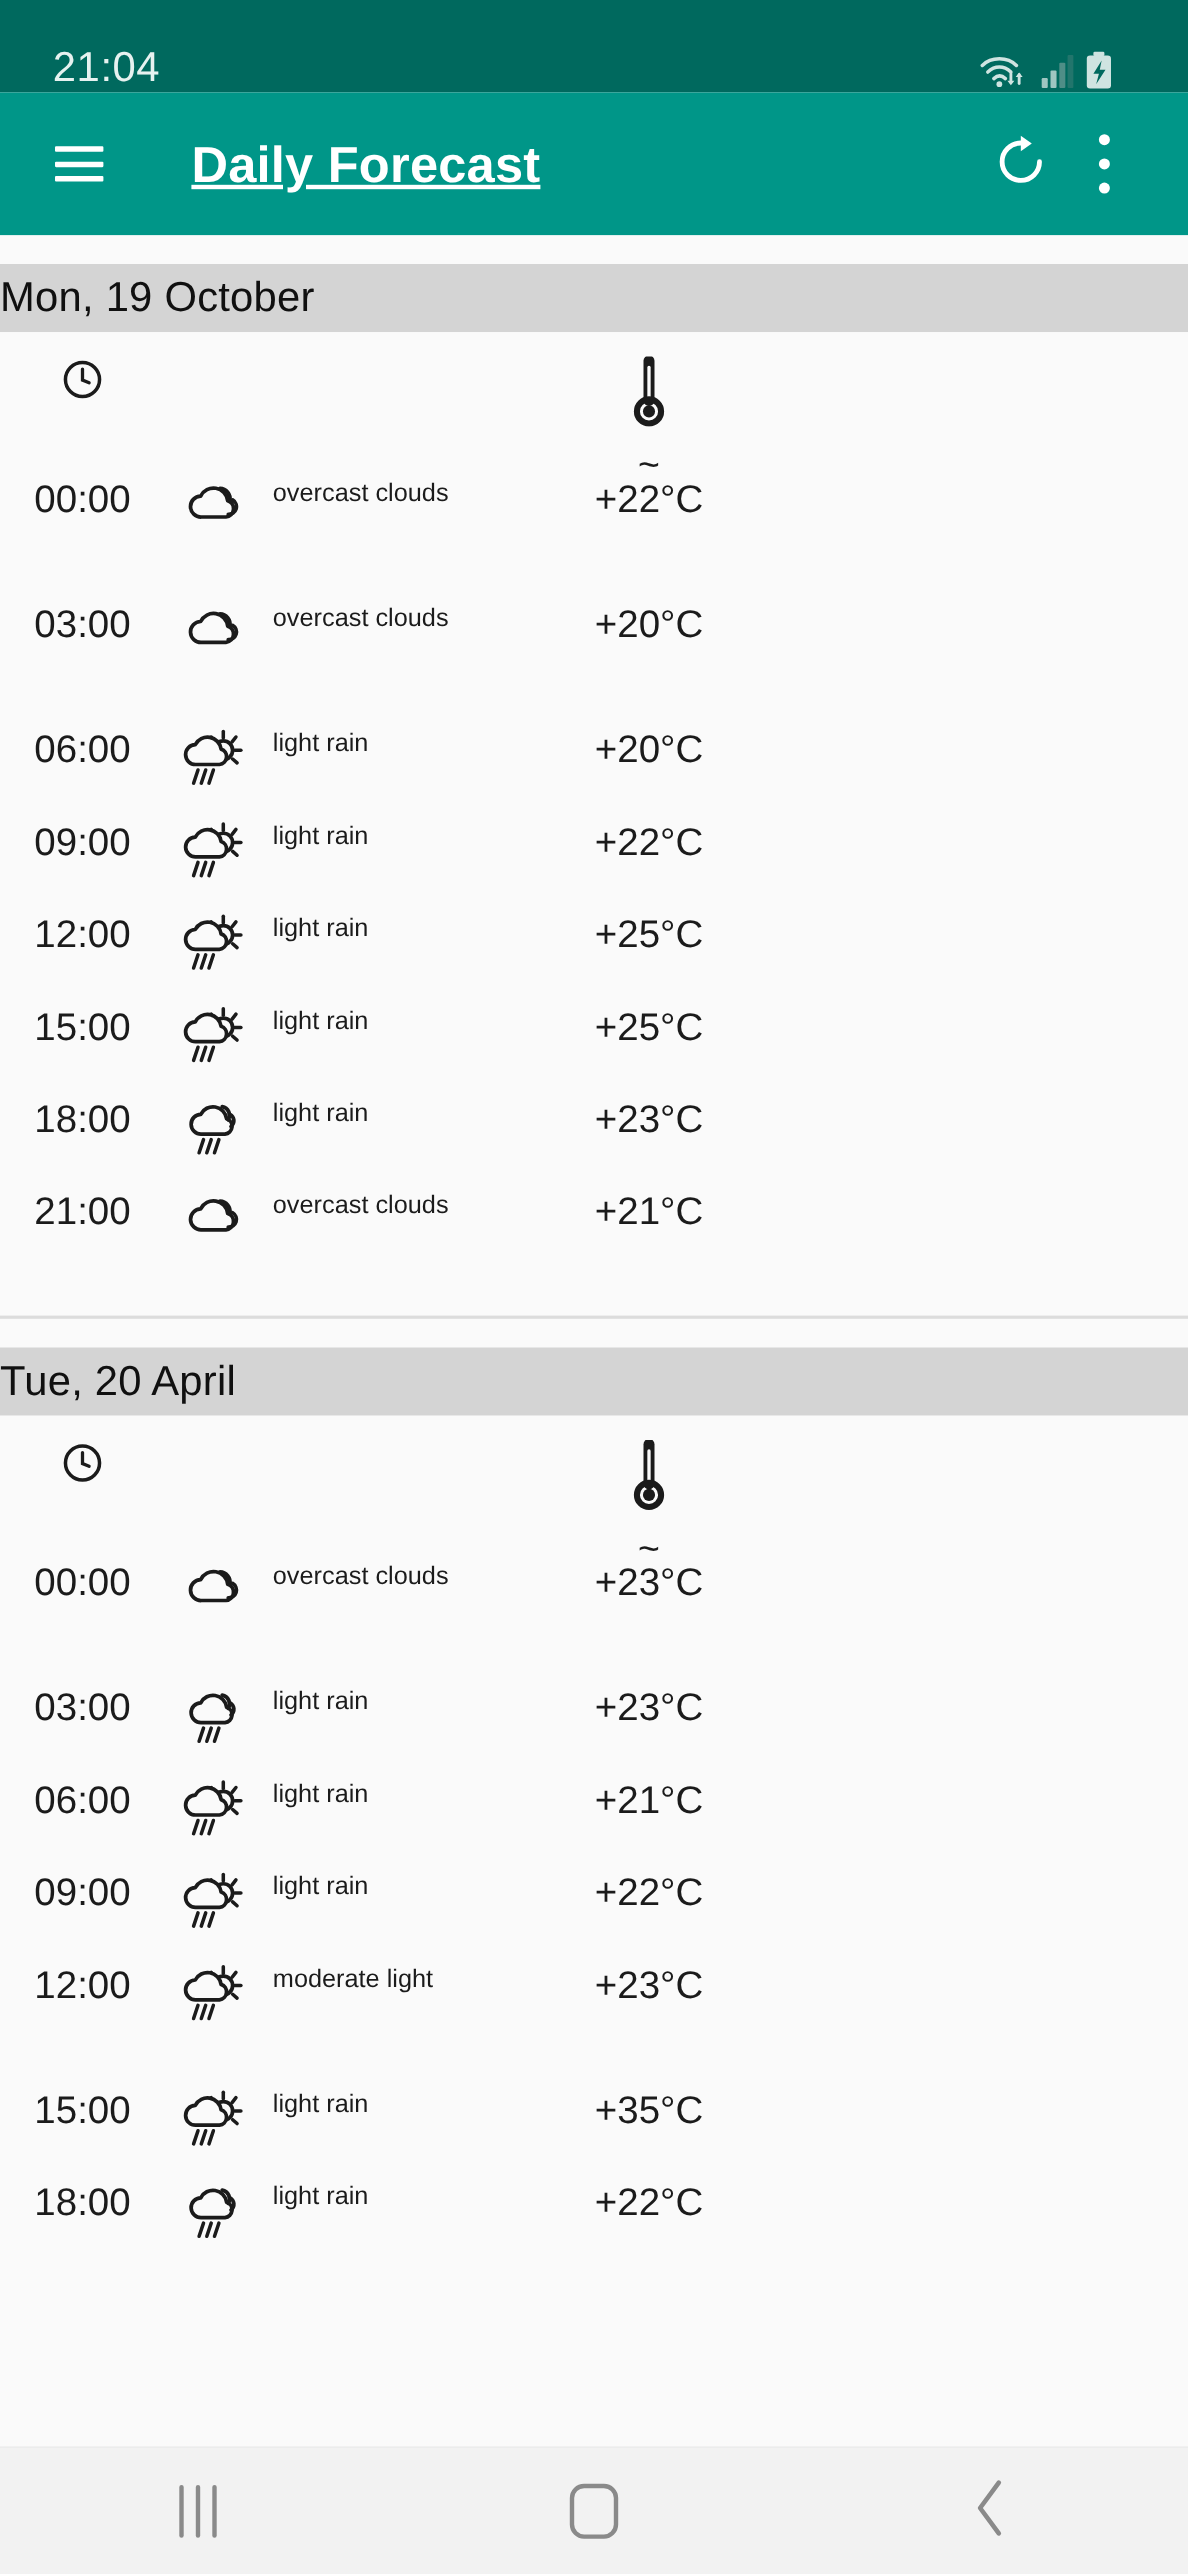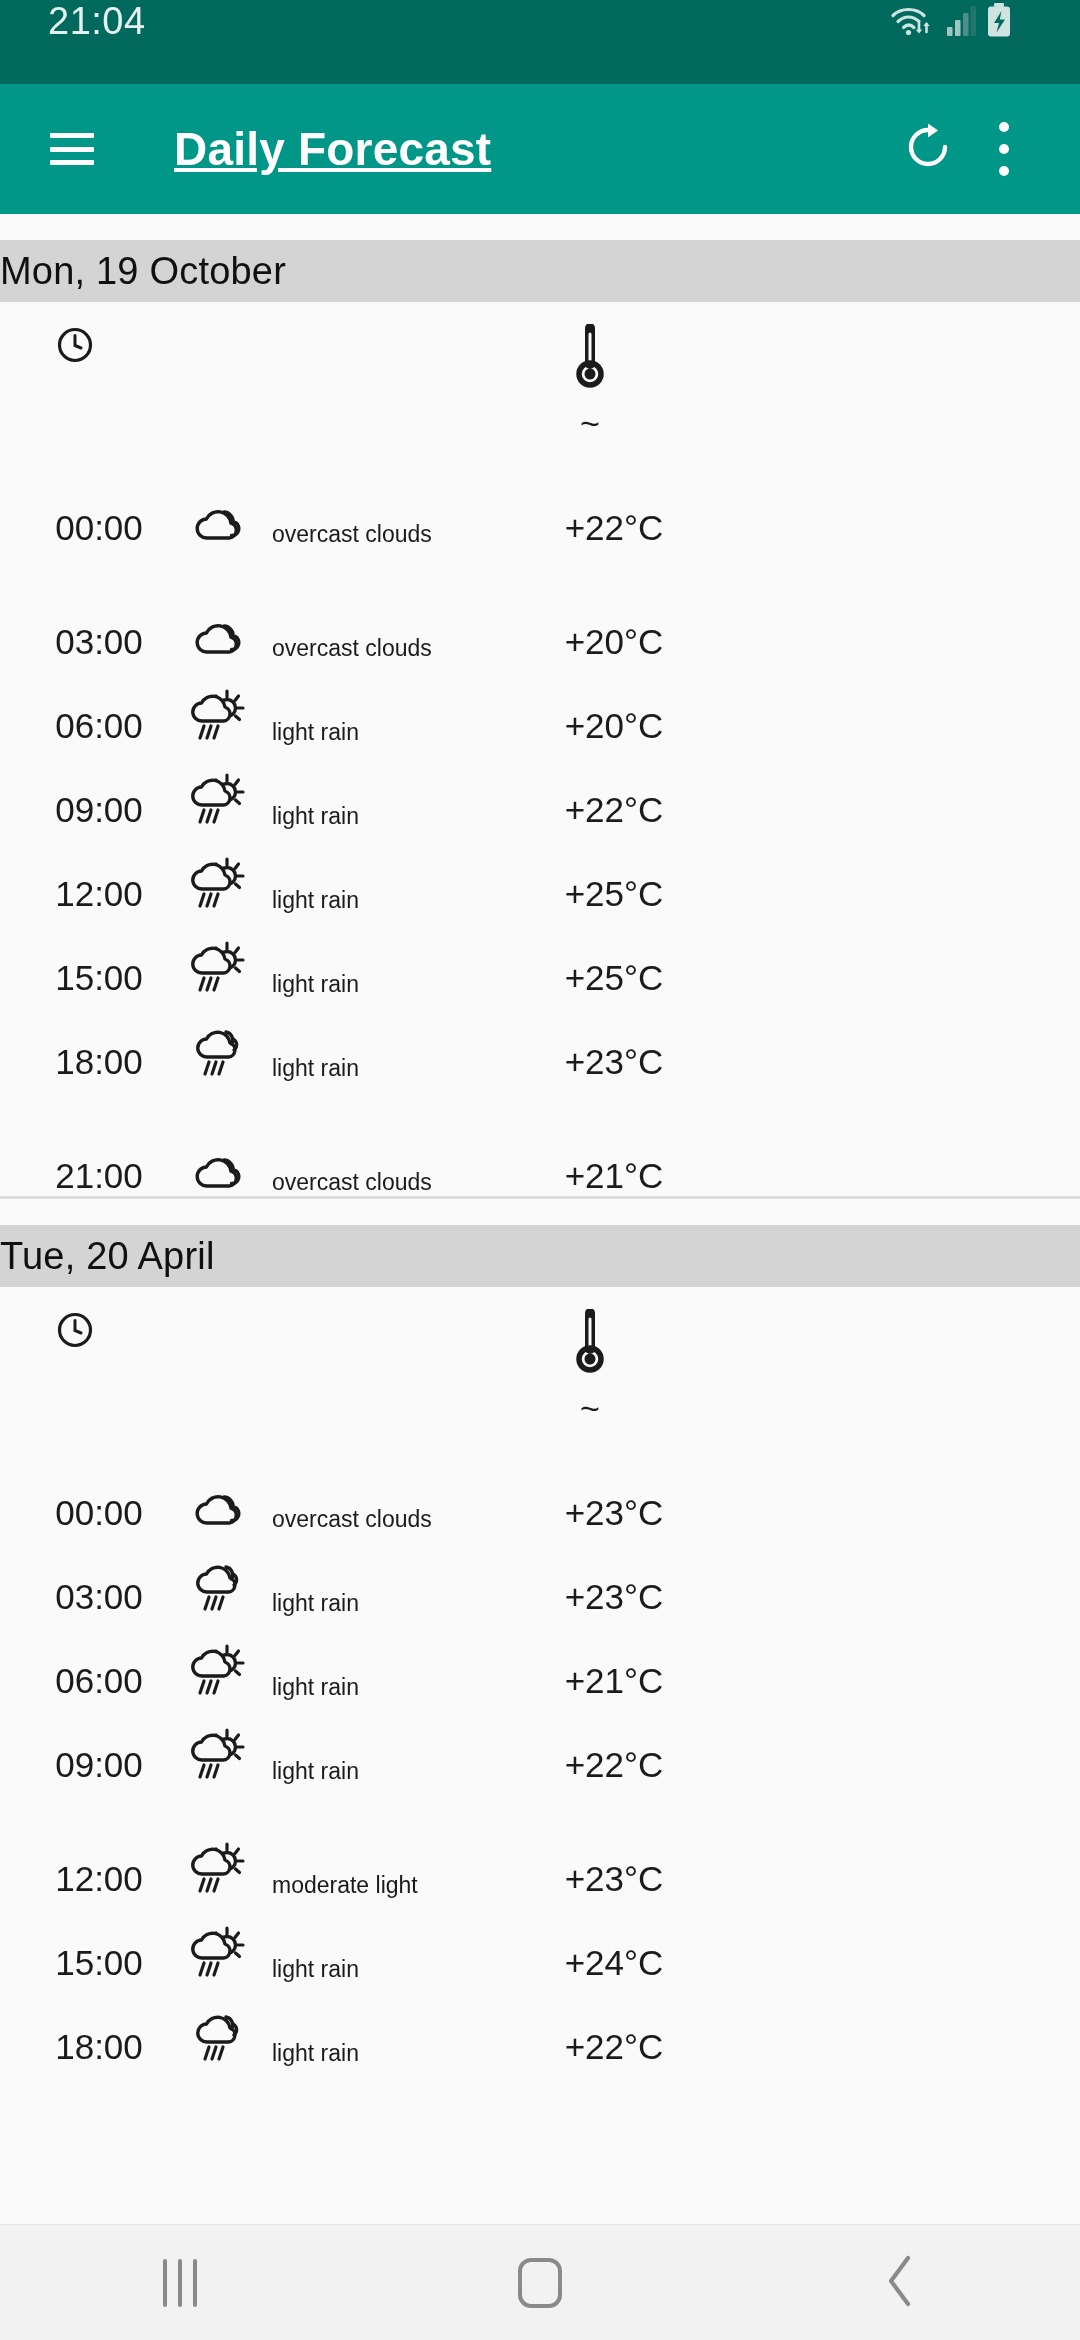--- a/index.html
+++ b/index.html
@@ -19,21 +19,21 @@
     display: flex;
     flex-direction: column;
     background: #fafafa;
   }
 
   
   .status-bar {
     height: 84px;
     background: #00695e;
     display: flex;
-    align-items: flex-start;
+    align-items: flex-end;
     justify-content: space-between;
     padding: 0 68px 0 48px;
     flex: 0 0 auto;
     gap: 37px;
   }
   .status-clock {
     color: #e6f2f0;
     font-size: 38px;
     letter-spacing: 0.5px;
     font-weight: 400;
@@ -146,24 +146,23 @@
   .tilde {
     font-size: 34px;
     color: #1b1b1b;
     line-height: 1;
     margin-top: 18px;
   }
 
   
   .row {
     display: flex;
-    align-items: flex-end;
+    align-items: flex-start;
     min-height: 84px;
     background: #fafafa;
-    margin-left: 24px;
   }
   .row.tall { min-height: 114px; }
 
   .cell-time {
     width: 150px;
     text-align: center;
     font-size: 35px;
     color: #1b1b1b;
     flex: 0 0 auto;
   }
@@ -607,21 +606,21 @@
     <circle cx="41" cy="20" r="8.5" fill="none" stroke="#1b1b1b" stroke-width="3.4"></circle>
     <path d="M16 33 a9 9 0 0 1 -0.5 -18 a12.5 12.5 0 0 1 23.5 4 a7.2 7.2 0 0 1 -1.5 14 z" fill="#fafafa" stroke="#1b1b1b" stroke-width="3.4" stroke-linejoin="round"></path>
     <g stroke="#1b1b1b" stroke-width="3.2" stroke-linecap="round">
       <path d="M18 38 L14 50"></path>
       <path d="M25 38 L21 50"></path>
       <path d="M32 38 L28 50"></path>
     </g>
   </svg>
           </div>
           <div class="cell-desc">light rain</div>
-          <div class="cell-temp">+24°C</div>
+          <div class="cell-temp">+35°C</div>
         </div>
         <div class="row">
           <div class="cell-time">18:00</div>
           <div class="cell-icon">
             <svg width="58" height="58" viewBox="0 0 58 58">
     <path d="M36 8 a8 8 0 0 1 5.5 12" fill="none" stroke="#1b1b1b" stroke-width="3.4" stroke-linecap="round"></path>
     <path d="M43 15 a6.5 6.5 0 0 1 1 11" fill="none" stroke="#1b1b1b" stroke-width="3.4" stroke-linecap="round"></path>
     <path d="M17 33 a9 9 0 0 1 -0.5 -18 a12.5 12.5 0 0 1 23.5 4 a7.2 7.2 0 0 1 -1.5 14 z" fill="none" stroke="#1b1b1b" stroke-width="3.4" stroke-linejoin="round"></path>
     <g stroke="#1b1b1b" stroke-width="3.2" stroke-linecap="round">
       <path d="M19 38 L15 50"></path>

